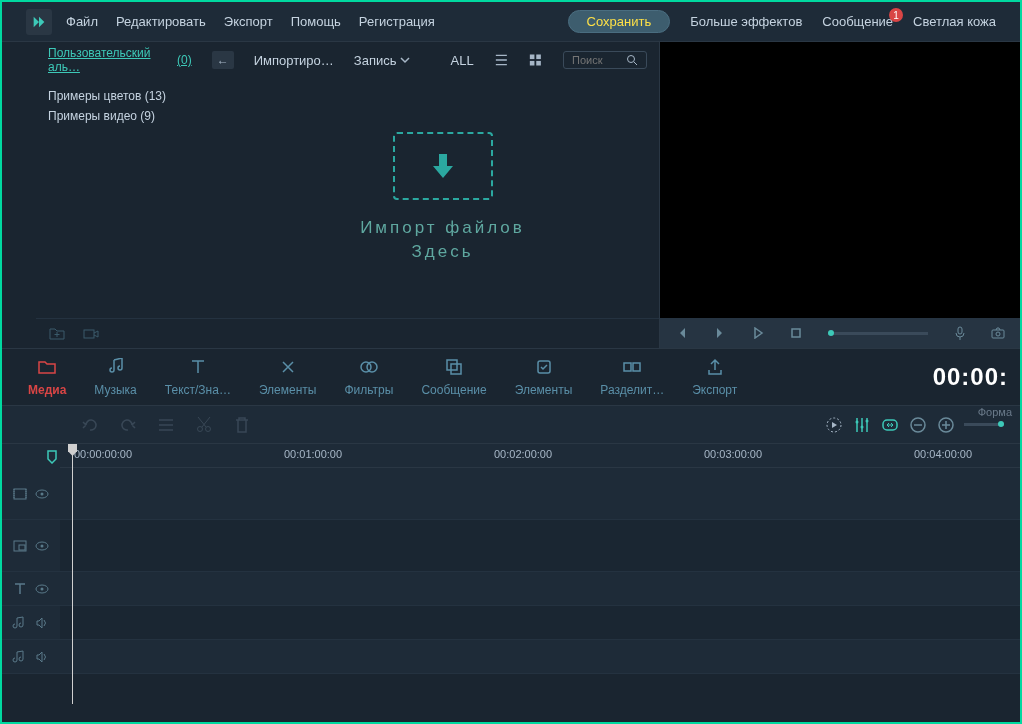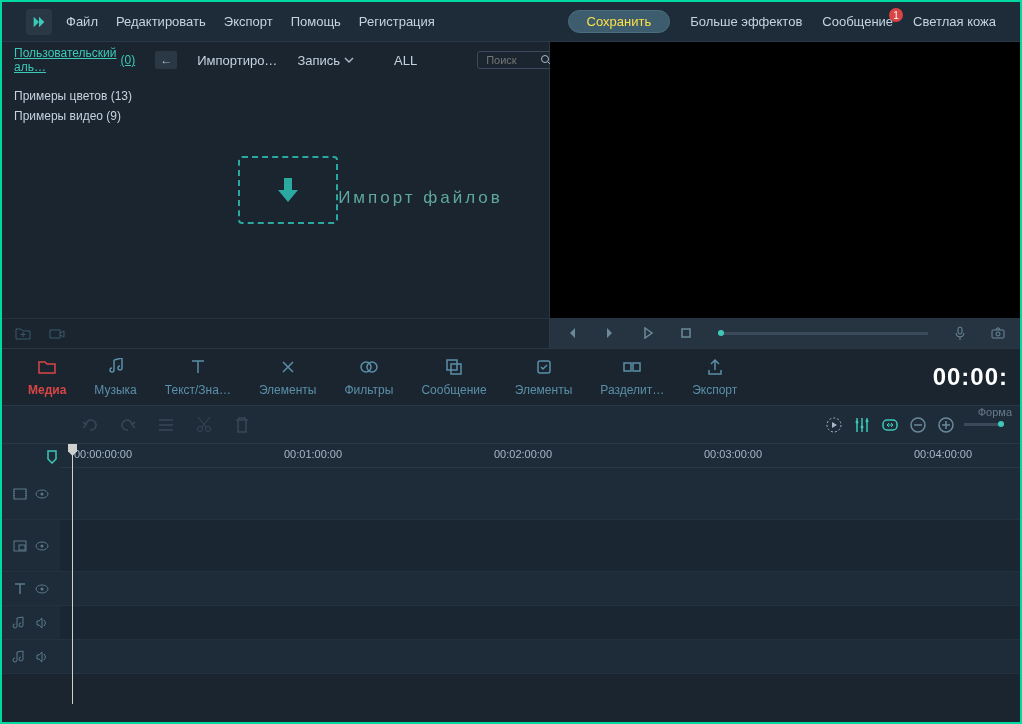--- a/index.html
+++ b/index.html
@@ -11,37 +11,37 @@
 .logo svg { width: 16px; height: 16px; }
 .menu-items { display: flex; gap: 18px; flex: 1; }
 .menu-item { color: #c5d3e0; cursor: pointer; font-size: 13px; }
 .right-menu { display: flex; align-items: center; gap: 20px; }
 .save-btn { background: #3d5d6e; border: 1px solid #4a6d80; border-radius: 12px; padding: 3px 18px; color: #fde047; cursor: pointer; font-size: 13px; }
 .right-link { color: #c5d3e0; cursor: pointer; font-size: 13px; position: relative; }
 .badge { position: absolute; top: -6px; right: -10px; background: #d94545; color: #fff; border-radius: 8px; font-size: 10px; width: 14px; height: 14px; display: flex; align-items: center; justify-content: center; }
 
 
 .content { display: flex; height: 306px; }
-.media-panel { width: 548px; display: flex; flex-direction: column; border-right: 1px solid #2a3744; }
+.media-panel { width: 624px; display: flex; flex-direction: column; border-right: 1px solid #2a3744; margin-left: 34px; }
 .media-topbar { height: 36px; display: flex; align-items: center; padding: 0 12px; gap: 20px; }
 .album-sel { color: #3dc9b8; text-decoration: underline; font-size: 12px; cursor: pointer; display: flex; align-items: center; gap: 4px; }
 .back-arrow { background: #2a3744; padding: 2px 5px; border-radius: 2px; color: #a7b7c7; cursor: pointer; }
 .import-link { color: #c5d3e0; cursor: pointer; font-size: 13px; }
 .record-link { color: #c5d3e0; cursor: pointer; font-size: 13px; display: flex; align-items: center; gap: 4px; }
 .spacer { flex: 1; }
 .all-label { color: #c5d3e0; font-size: 13px; }
 .view-icon { width: 16px; height: 16px; cursor: pointer; }
 .search-box { border: 1px solid #3a4a5a; border-radius: 3px; display: flex; align-items: center; padding: 2px 8px; width: 86px; }
 .search-input { background: transparent; border: none; color: #a7b7c7; width: 54px; outline: none; font-size: 11px; }
 .search-icon { width: 12px; height: 12px; }
 
 .media-body { flex: 1; display: flex; }
 .sidebar { width: 190px; padding: 8px 12px; }
 .sidebar-item { color: #c5d3e0; padding: 3px 0; cursor: pointer; font-size: 12px; }
-.dropzone { flex: 1; display: flex; align-items: center; justify-content: center; }
+.dropzone { flex: 1; display: flex; flex-direction: column; align-items: center; justify-content: center; }
 .drop-box { width: 100px; height: 68px; border: 2px dashed #2ba8a0; border-radius: 4px; display: flex; align-items: center; justify-content: center; margin-bottom: 16px; }
 .drop-arrow { fill: #2ba8a0; }
 .drop-text { color: #5fa8a0; text-align: center; font-size: 17px; letter-spacing: 3px; line-height: 1.4; }
 
 .media-footer { height: 30px; display: flex; align-items: center; padding: 0 12px; gap: 16px; border-top: 1px solid #243240; }
 .mf-icon { width: 18px; height: 18px; cursor: pointer; }
 
 
 .preview-panel { flex: 1; display: flex; flex-direction: column; }
 .preview-video { flex: 1; background: #000; }
@@ -152,20 +152,21 @@
         <div class="sidebar-item">Примеры видео (9)</div>
       </div>
       <div class="dropzone">
         <div class="drop-box">
           <svg width="36" height="36" viewBox="0 0 36 36">
               <path class="drop-arrow" d="M14 6 h8 v12 h6 L18 30 L8 18 h6 Z"></path>
             </svg>
         </div>
         <div class="drop-text">
           <div>Импорт файлов</div>
+          <div>Здесь</div>
         </div>
       </div>
     </div>
     <div class="media-footer">
       <svg class="mf-icon" viewBox="0 0 18 18">
           <path d="M2 4 h5 l2 2 h7 v8 h-14 Z" stroke="#3a5a6a" fill="none"></path>
           <path d="M9 7 v5 M6.5 9.5 h5" stroke="#3a5a6a"></path>
         </svg>
       <svg class="mf-icon" viewBox="0 0 18 18">
           <rect x="2" y="5" width="10" height="8" stroke="#3a5a6a" fill="none"></rect>

